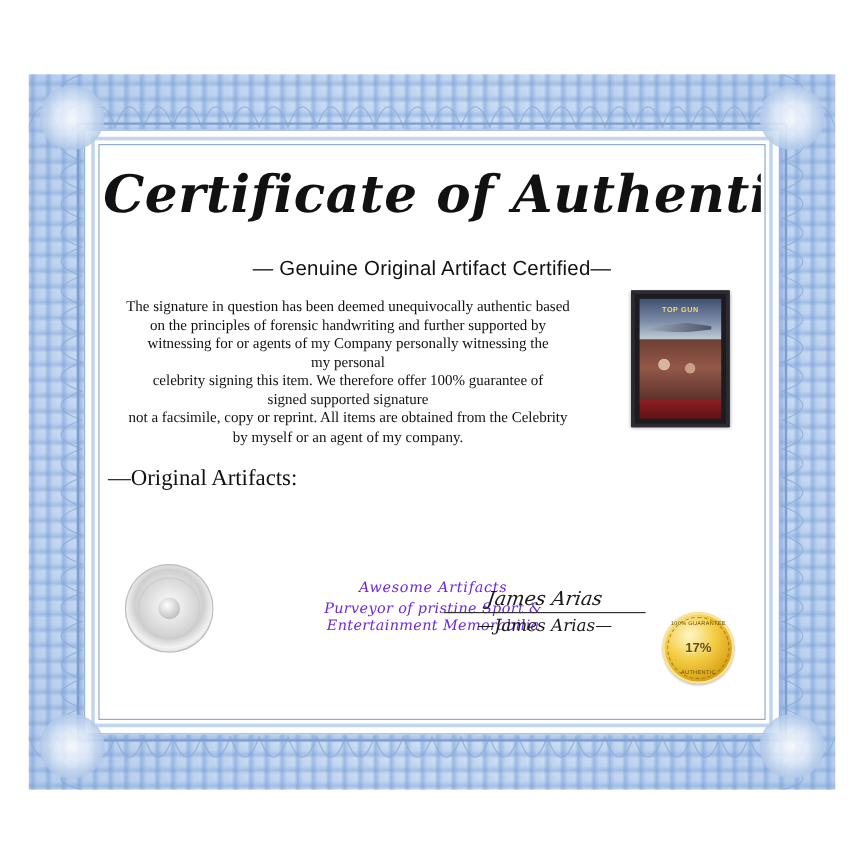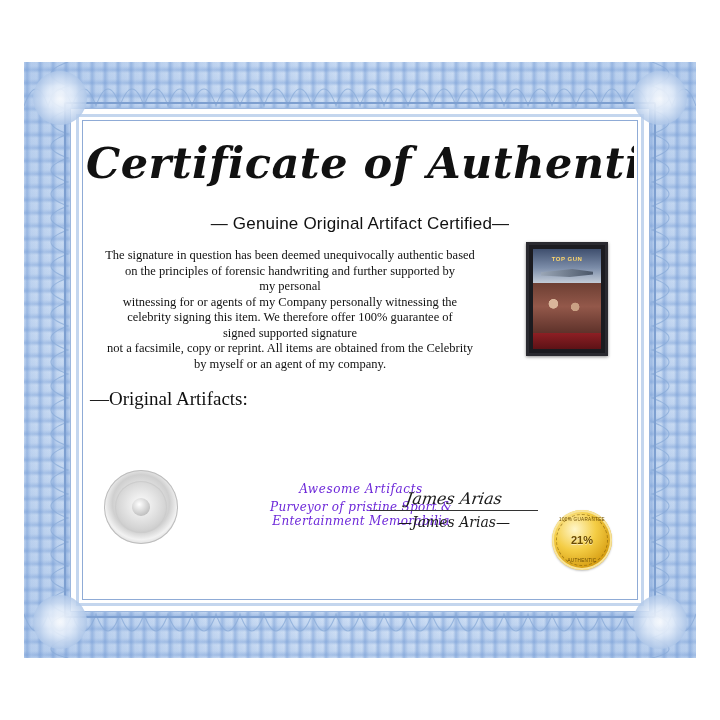--- a/index.html
+++ b/index.html
@@ -346,22 +346,22 @@
 
     <div id="doc">
 
       <div id="title">Certificate of Authenticity</div>
 
       <div id="subtitle">— Genuine Original Artifact Certified—</div>
 
       <div id="body-block">
         <div>The signature in question has been deemed unequivocally authentic based</div>
         <div>on the principles of  forensic handwriting and further supported by</div>
+        <div>witnessing for or agents of my Company personally witnessing the</div>
         <div>my personal</div>
-        <div>witnessing for or agents of my Company personally witnessing the</div>
         <div>celebrity signing this item. We therefore offer 100% guarantee of</div>
         <div>signed supported signature</div>
         <div>not a facsimile, copy or reprint. All items are obtained from the Celebrity</div>
         <div>by myself or an agent of my company.</div>
       </div>
 
       <div class="fields">
         <div class="field-line">—Original Artifacts:</div>
       </div>
 
@@ -382,19 +382,19 @@
 
       <div id="sign">
         <div class="sig-script">James Arias</div>
         <div class="sig-rule"></div>
         <div class="sig-name">—James Arias—</div>
       </div>
 
       <div id="seal-gold">
         <div class="gold-ring"></div>
         <div class="gold-top">100% GUARANTEE</div>
-        <div class="gold-txt">21%</div>
+        <div class="gold-txt">17%</div>
         <div class="gold-bot">AUTHENTIC</div>
       </div>
 
     </div>
   </div>
 </div>
 
 </body></html>

